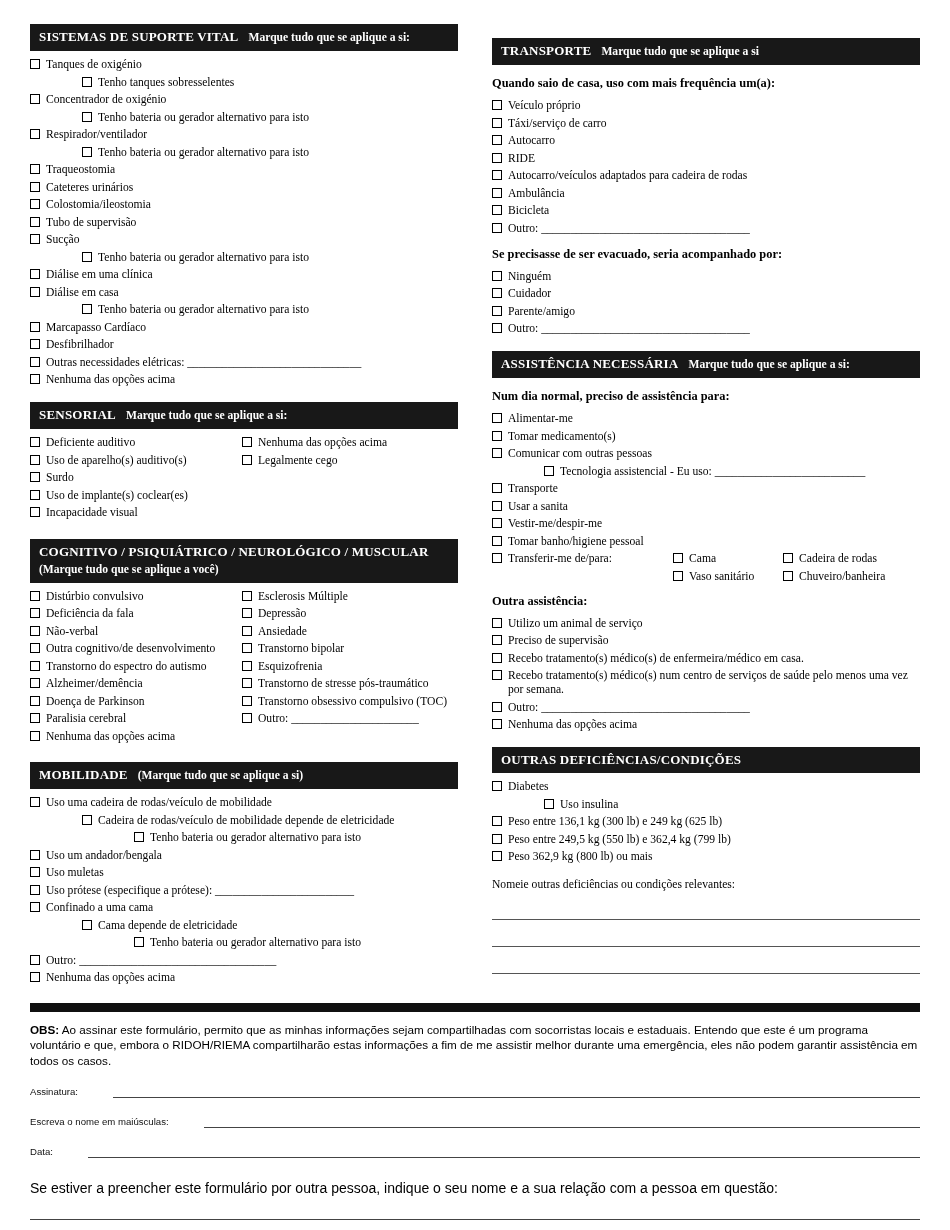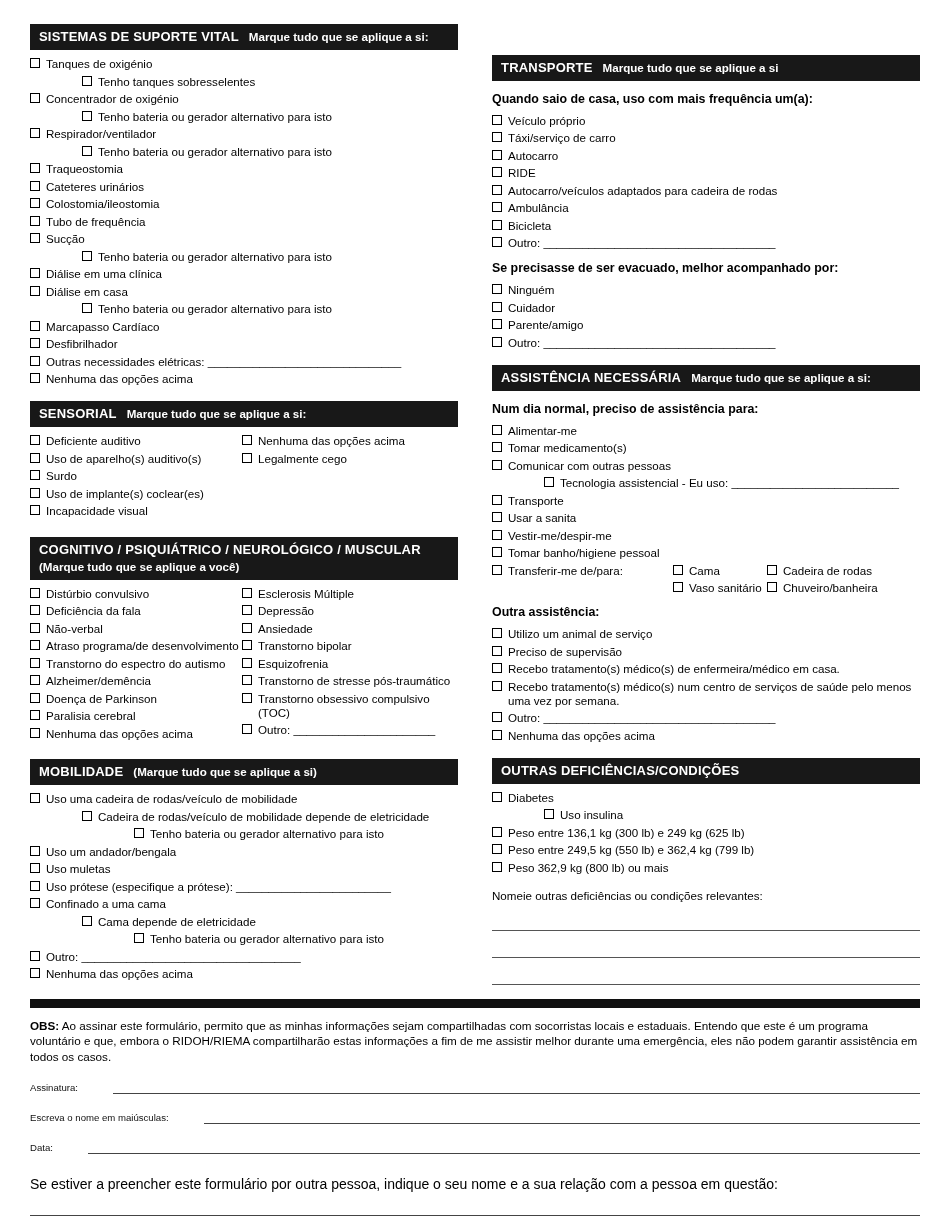--- a/index.html
+++ b/index.html
@@ -3,39 +3,39 @@
 <meta charset="utf-8">
 <style>
   * { box-sizing: border-box; }
   html, body { margin: 0; padding: 0; }
   body {
     width: 950px; min-height: 1230px;
     background: #ffffff; color: #000;
     font-family: "Liberation Sans", "DejaVu Sans", sans-serif;
   }
   .page { padding: 24px 30px 28px; }
-  .columns { display: flex; gap: 34px; align-items: flex-end; }
+  .columns { display: flex; gap: 34px; align-items: center; font-family: Liberation Serif, serif; }
   .col { flex: 1; min-width: 0; }
 
   .form-section { margin-bottom: 15px; }
   .form-section:last-child { margin-bottom: 0; }
   .bar { background: #181818; color: #fff; padding: 4px 9px 5px; line-height: 16px; }
   .bar-title { font-weight: bold; font-size: 13px; letter-spacing: .2px; }
   .bar-sub { font-weight: bold; font-size: 11.6px; margin-left: 10px; }
   .bar-sub.nl { margin-left: 0; }
   .section-body { padding-top: 7px; }
 
   .item { position: relative; display: flex; align-items: flex-start;
           margin: 0 0 3.5px; font-size: 11.6px; line-height: 14px; min-height: 13px; }
   .cb { flex: 0 0 auto; width: 10px; height: 10px; border: 1.2px solid #000;
         margin: 1px 6px 0 0; background: #fff; }
   .lab { display: block; }
   .inline-opt { position: absolute; top: 0; display: flex; align-items: flex-start; }
   .inline-opt.pos0 { left: 181px; }
-  .inline-opt.pos1 { left: 275px; }
+  .inline-opt.pos1 { left: 291px; }
 
   .two-col { display: flex; }
   .tc-left { flex: 0 0 212px; min-width: 0; }
   .tc-right { flex: 1; min-width: 0; }
 
   .subheading { font-weight: bold; font-size: 12.4px; margin: 11px 0 8px; }
   .section-body > .subheading:first-child { margin-top: 4px; }
   .plain-text { font-size: 11.6px; margin: 14px 0 2px; }
   .blank-line { border-bottom: 1px solid #555; height: 27px; }
 
@@ -90,21 +90,21 @@
             <div class="item">
               <span class="cb"></span>
               <span class="lab">Cateteres urinários</span>
             </div>
             <div class="item">
               <span class="cb"></span>
               <span class="lab">Colostomia/ileostomia</span>
             </div>
             <div class="item">
               <span class="cb"></span>
-              <span class="lab">Tubo de frequência</span>
+              <span class="lab">Tubo de supervisão</span>
             </div>
             <div class="item">
               <span class="cb"></span>
               <span class="lab">Sucção</span>
             </div>
             <div class="item" style="padding-left: 52px;">
               <span class="cb"></span>
               <span class="lab">Tenho bateria ou gerador alternativo para isto</span>
             </div>
             <div class="item">
@@ -188,21 +188,21 @@
                 <div class="item">
                   <span class="cb"></span>
                   <span class="lab">Deficiência da fala</span>
                 </div>
                 <div class="item">
                   <span class="cb"></span>
                   <span class="lab">Não-verbal</span>
                 </div>
                 <div class="item">
                   <span class="cb"></span>
-                  <span class="lab">Atraso programa/de desenvolvimento</span>
+                  <span class="lab">Outra cognitivo/de desenvolvimento</span>
                 </div>
                 <div class="item">
                   <span class="cb"></span>
                   <span class="lab">Transtorno do espectro do autismo</span>
                 </div>
                 <div class="item">
                   <span class="cb"></span>
                   <span class="lab">Alzheimer/demência</span>
                 </div>
                 <div class="item">
@@ -335,21 +335,21 @@
               <span class="lab">Ambulância</span>
             </div>
             <div class="item">
               <span class="cb"></span>
               <span class="lab">Bicicleta</span>
             </div>
             <div class="item">
               <span class="cb"></span>
               <span class="lab">Outro: ____________________________________</span>
             </div>
-            <div class="subheading">Se precisasse de ser evacuado, melhor acompanhado por:</div>
+            <div class="subheading">Se precisasse de ser evacuado, seria acompanhado por:</div>
             <div class="item">
               <span class="cb"></span>
               <span class="lab">Ninguém</span>
             </div>
             <div class="item">
               <span class="cb"></span>
               <span class="lab">Cuidador</span>
             </div>
             <div class="item">
               <span class="cb"></span>

